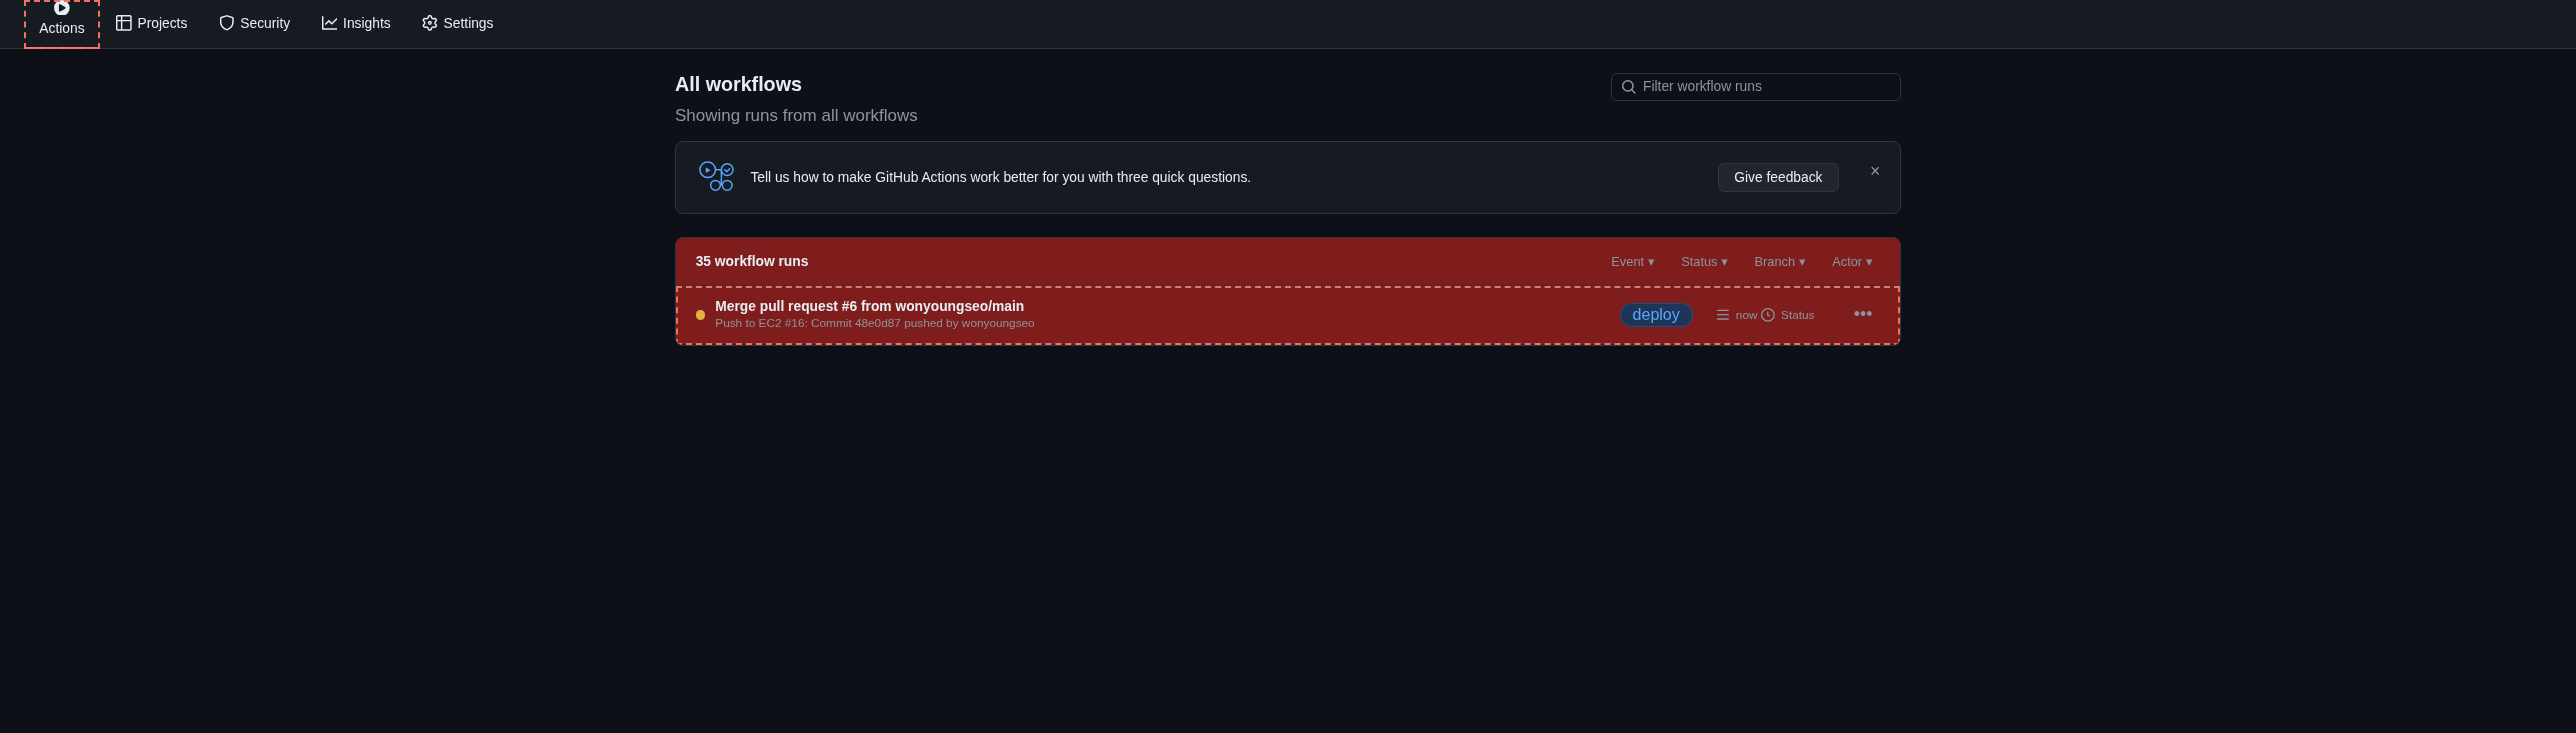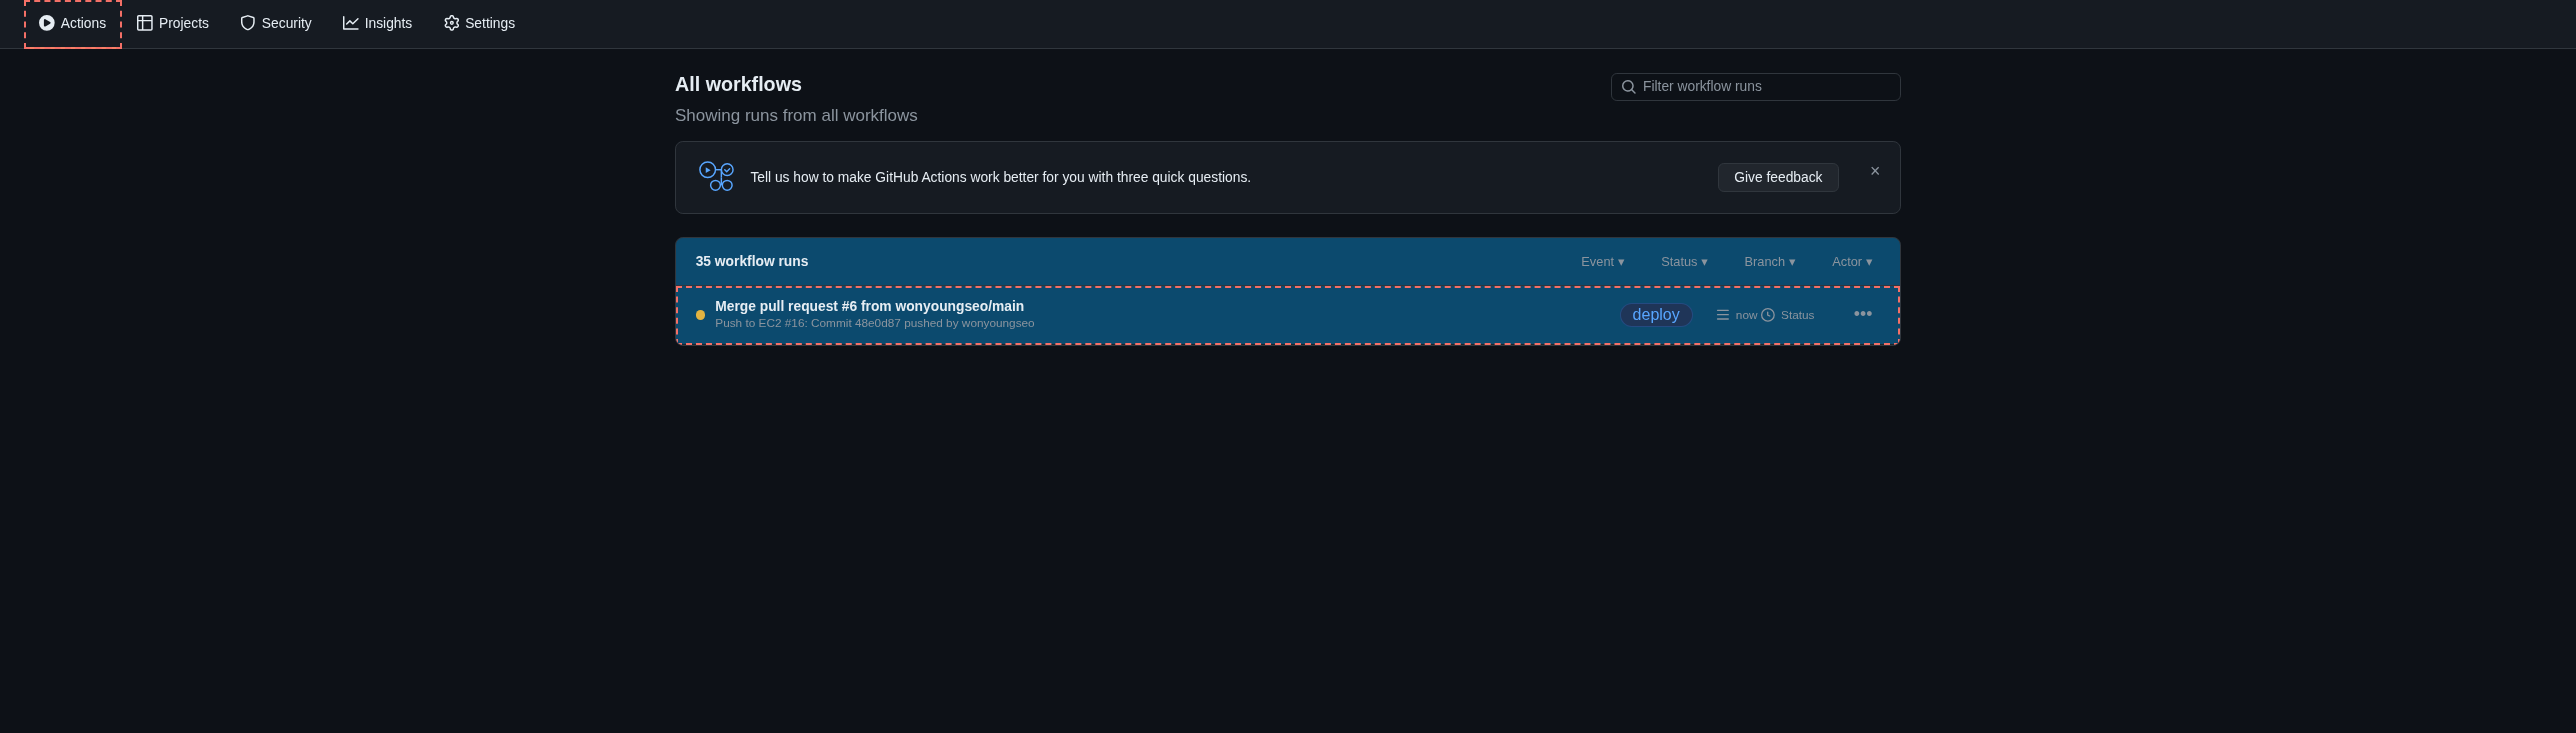--- a/index.html
+++ b/index.html
@@ -33,20 +33,21 @@
       text-decoration: none;
       white-space: nowrap;
     }
     .nav-item .icon { display: inline-flex; align-items: center; }
 
     
     .nav-item.active-dashed {
       outline: 2px dashed #f47067;
       outline-offset: -2px;
       border-bottom: 2px solid #f78166;
+      flex-direction: column;
     }
 
     
     .main {
       display: flex;
       padding: 23.6px 31px;
       gap: 23.6px;
       max-width: 1288px;
       margin: 0 auto;
     }
@@ -130,40 +131,40 @@
       border: none;
       color: #8b949e;
       cursor: pointer;
       font-size: 17.7px;
       padding: 0 0 0 11.8px;
       line-height: 1;
     }
 
     
     .runs-section {
-      background: #0c4a6e;
+      background: #7f1d1d;
       border: 1px solid #30363d;
       border-radius: 7.9px;
       overflow: hidden;
     }
     .runs-header {
       display: flex;
       align-items: center;
       justify-content: space-between;
       padding: 11.8px 19.7px;
       border-bottom: 1px solid #30363d;
     }
     .runs-count {
       font-size: 13.8px;
       font-weight: 600;
       color: #e6edf3;
     }
     .runs-filters {
       display: flex;
-      gap: 21px;
+      gap: 11px;
       align-items: center;
     }
     .filter-btn {
       display: flex;
       align-items: center;
       gap: 3.9px;
       background: none;
       border: none;
       color: #8b949e;
       font-size: 12.8px;

